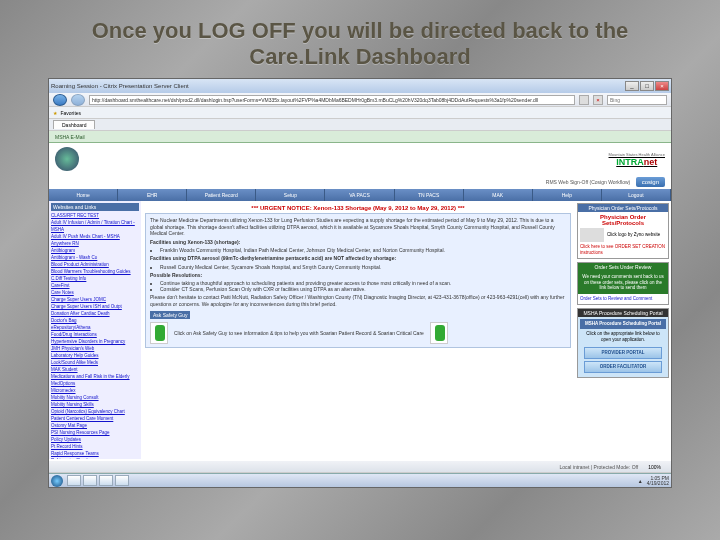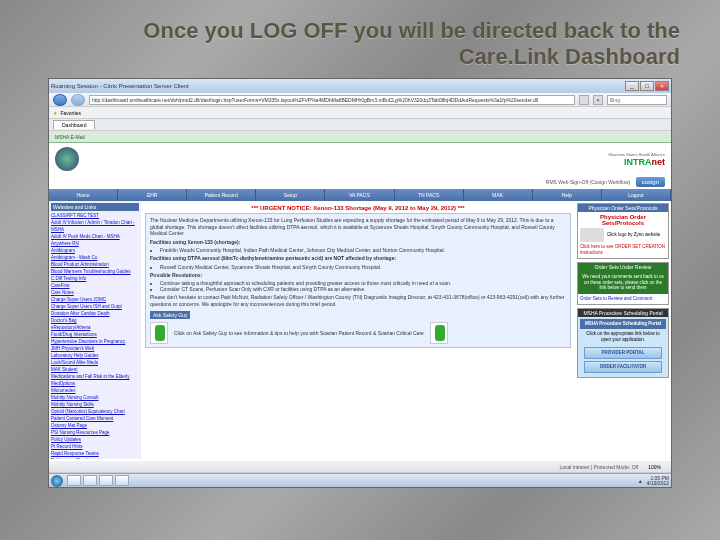--- a/index.html
+++ b/index.html
@@ -3,21 +3,21 @@
 <meta charset="utf-8">
 <style>
   * { box-sizing: border-box; margin: 0; padding: 0; }
   body {
     width: 720px; height: 540px;
     background: linear-gradient(135deg, #888 0%, #aaa 20%, #888 40%, #aaa 60%, #888 80%, #aaa 100%);
     font-family: Arial, sans-serif;
     overflow: hidden;
   }
   .slide-title {
-    text-align: right; font-size: 22px; font-weight: bold;
+    text-align: center; font-size: 22px; font-weight: bold;
     color: #5a5545; padding: 18px 40px 8px;
     text-shadow: 0 1px 0 rgba(255,255,255,0.3);
   }
   .app-window {
     margin: 0 48px; background: #f6f2ec;
     border: 1px solid #666; height: 410px; font-size: 6px;
     position: relative; overflow: hidden;
   }
   .titlebar {
     background: linear-gradient(#d8e5f5,#b5cbe8); height: 14px;
@@ -45,21 +45,21 @@
     background:#d9ecd9; height:12px; border-bottom:1px solid #8ab58a;
     display:flex; align-items:center; padding:0 6px; color:#2a5a2a; font-size:5px;
   }
   .header-area {
     display:flex; padding:4px 6px; align-items:center; justify-content:space-between;
   }
   .logo-circ { width:24px; height:24px; border-radius:50%; background: radial-gradient(#6b9, #346); }
   .welcome { text-align:center; flex:1; }
   .welcome b { font-size:9px; }
   .welcome .date { font-size:5px; color:#555; }
-  .intranet { text-align:right; font-size:6px; }
+  .intranet { text-align:center; font-size:6px;text-decoration:underline; }
   .intranet .big { color:#0a3; font-weight:bold; font-size:9px; }
   .intranet .red { color:#a00; }
   .signoff-row { text-align:right; padding:2px 6px; font-size:5px; }
   .signoff-row .lbl { color:#555; }
   .signoff-btn { display:inline-block; background:linear-gradient(#6a9cd6,#3a6fb0); color:#fff; padding:2px 6px; border-radius:2px; font-size:6px; margin-left:4px;}
   .navbar {
     display:flex; background:linear-gradient(#6a8fc6,#4a6fa6); color:#fff;
     font-size:5px; height:12px;
   }
   .navbar div { flex:1; text-align:center; line-height:12px; border-right:1px solid #3a5a86; }

